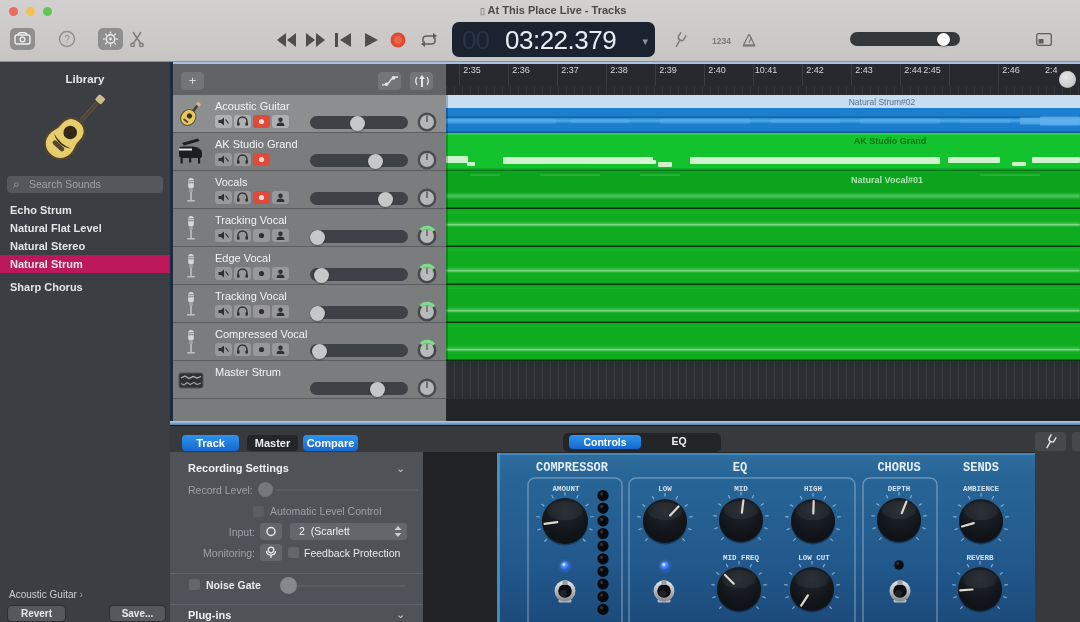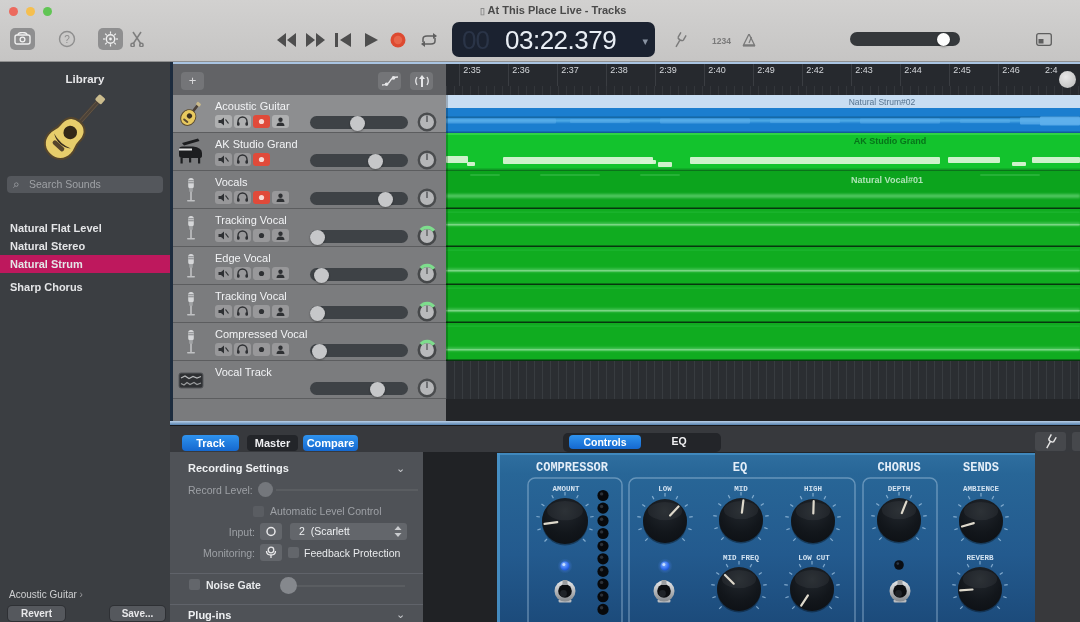--- a/index.html
+++ b/index.html
@@ -186,20 +186,21 @@
       <rect x="36.4" y="0" width="8" height="7.5" rx="1.5" fill="#cbbc8d"></rect>
       <line x1="39" y1="8" x2="39" y2="36" stroke="#6a5c48" stroke-width="0.7"></line>
       <line x1="42" y1="8" x2="42" y2="36" stroke="#6a5c48" stroke-width="0.7"></line>
       <path d="M40.3 34 C50 34 54 41 53.2 49.5 C 52.7 55 56 57.5 55.6 64 C55 73.5 48 78.5 40.3 78.5 C32.5 78.5 25.5 73.5 25 64 C24.6 57.5 27.9 55 27.4 49.5 C26.6 41 30.5 34 40.3 34 Z" fill="#e7cd6b" stroke="#55452c" stroke-width="2"></path>
       <circle cx="40.3" cy="48.5" r="6.8" fill="#332817"></circle>
       <path d="M29 60 Q40.3 67.5 51.5 60 Q40.3 64 29 60 Z" fill="#3c3020"></path>
       <rect x="33.5" y="64" width="14" height="4.5" rx="2" fill="#55452c"></rect>
     </g>
   </svg>
   <div id="search">Search Sounds</div>
+  <div class="li" style="top:139px;">Echo Strum</div>
   <div class="li" style="top:157px;">Natural Flat Level</div>
   <div class="li" style="top:175px;">Natural Stereo</div>
   <div class="li on" style="top:193px;">Natural Strum</div>
   <div class="li" style="top:216px;">Sharp Chorus</div>
   <div id="sbbot">Acoustic Guitar <span style="color:#9a9b9d;">›</span></div>
   <div class="sbtn" style="left:8px; width:57px;">Revert</div>
   <div class="sbtn" style="left:110px; width:55px;">Save...</div>
 </div>
 
 <div id="thead">
@@ -492,21 +493,21 @@
             <path d="M4.9 5.2 A8.2 8.2 0 0 1 17.8 5.8" fill="none" stroke="#7edd8d" stroke-width="3.4"></path>
             <line x1="11" y1="11" x2="11" y2="4.5" stroke="#5e6062" stroke-width="1.4"></line>
           </svg></div>
       </div>
       <div class="trow" style="top:299px">
         <div class="ticon"><svg width="30" height="30" viewBox="0 0 30 30">
             <rect x="3" y="8" width="24" height="15" rx="2" fill="#2e3033" stroke="#55575a" stroke-width="1"></rect>
             <polyline points="5,13 9,11 13,13.5 17,11.5 21,13 25,11.5" fill="none" stroke="#b8babc" stroke-width="1.2"></polyline>
             <polyline points="5,18.5 8,20 11,17.5 14,19.5 18,17.5 21,19.5 25,18" fill="none" stroke="#9a9c9e" stroke-width="1.2"></polyline>
           </svg></div>
-        <div class="tname">Vocal Track</div>
+        <div class="tname">Master Strum</div>
         <div class="vsl"></div>
         <div class="vkn" style="left:200px"></div>
         <div class="pan"><svg width="22" height="22" viewBox="0 0 22 22">
             <circle cx="11" cy="11" r="8.2" fill="#b5b6b8" stroke="#4a4c4e" stroke-width="2.4"></circle>
             <line x1="11" y1="11" x2="11" y2="4.5" stroke="#5e6062" stroke-width="1.6"></line>
           </svg></div>
       </div>
 </div>
 
 <div id="tline">
@@ -661,29 +662,29 @@
         <div class="rlb" style="left:60px">2:36</div>
         <div class="rgl" style="left:111px"></div>
         <div class="rlb" style="left:109px">2:37</div>
         <div class="rgl" style="left:160px"></div>
         <div class="rlb" style="left:158px">2:38</div>
         <div class="rgl" style="left:209px"></div>
         <div class="rlb" style="left:207px">2:39</div>
         <div class="rgl" style="left:258px"></div>
         <div class="rlb" style="left:256px">2:40</div>
         <div class="rgl" style="left:307px"></div>
-        <div class="rlb" style="left:305px">2:49</div>
+        <div class="rlb" style="left:305px">10:41</div>
         <div class="rgl" style="left:356px"></div>
         <div class="rlb" style="left:354px">2:42</div>
         <div class="rgl" style="left:405px"></div>
         <div class="rlb" style="left:403px">2:43</div>
         <div class="rgl" style="left:454px"></div>
         <div class="rlb" style="left:452px">2:44</div>
         <div class="rgl" style="left:503px"></div>
-        <div class="rlb" style="left:501px">2:45</div>
+        <div class="rlb" style="left:471px">2:45</div>
         <div class="rgl" style="left:552px"></div>
         <div class="rlb" style="left:550px">2:46</div>
         <div class="rlb" style="left:599px; width:40px; text-align:left;">2:4</div>
         <div id="rticks"></div>
         <div id="phk"></div>
       </div>
 </div>
 <div class="ringtop"></div>
     <div class="ringleft"></div>
     <div class="ringbot"></div>

